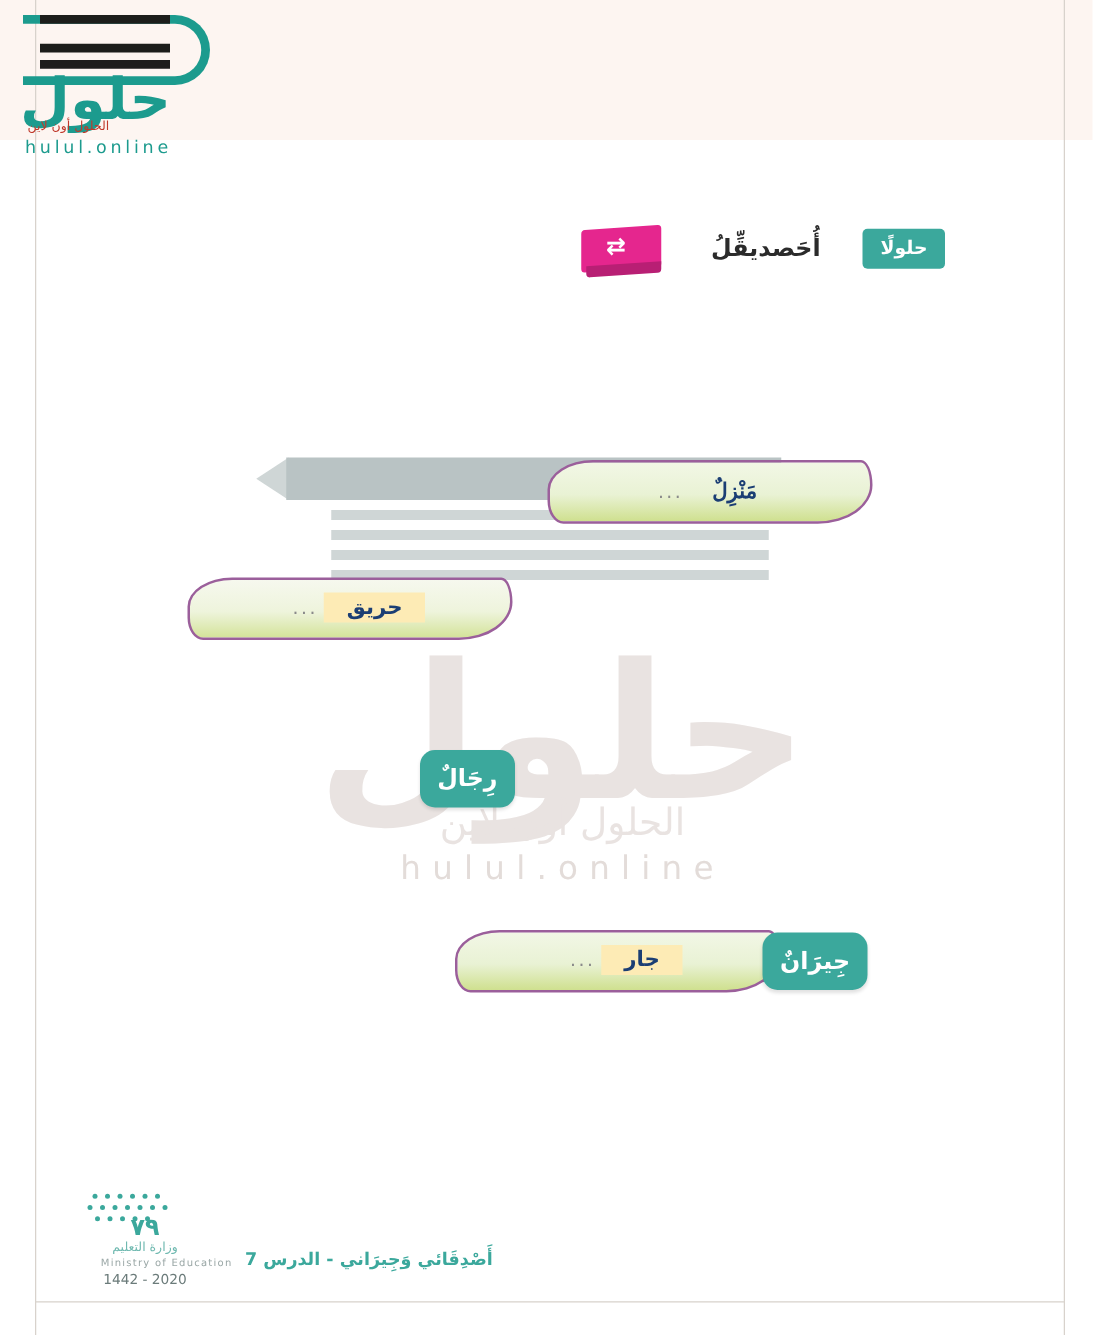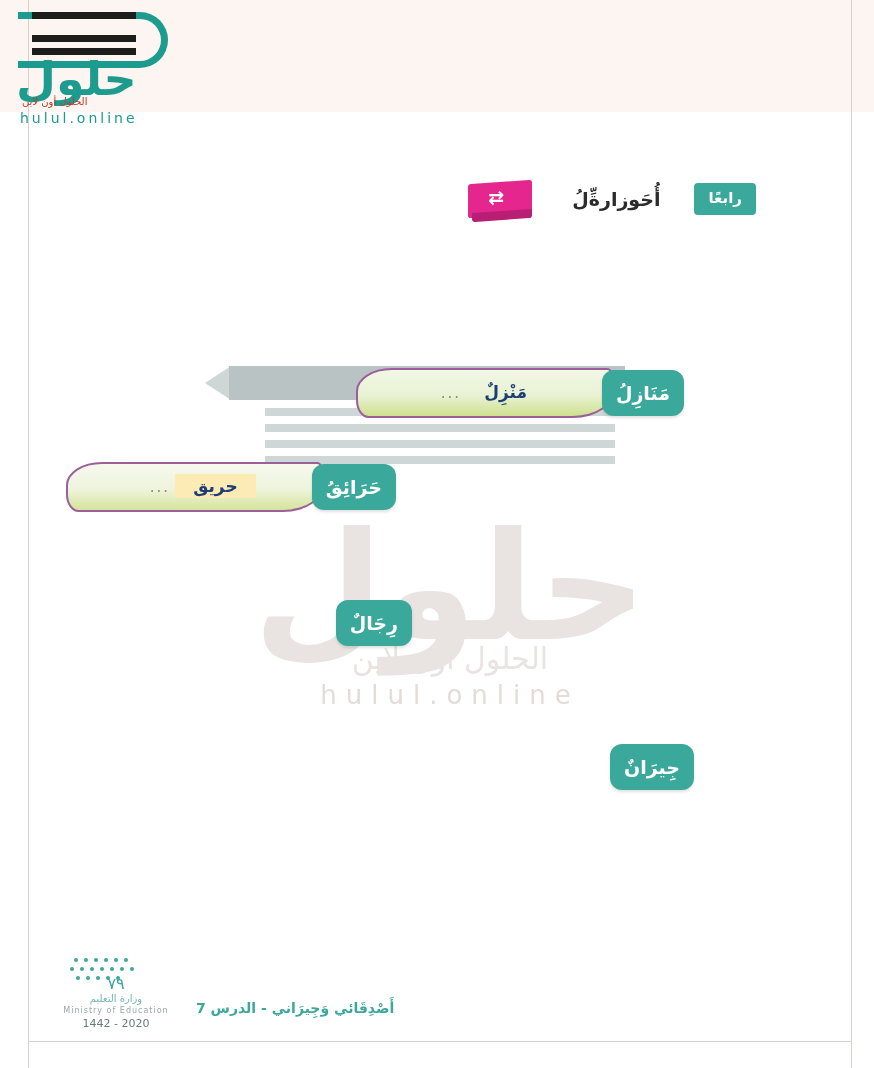--- a/index.html
+++ b/index.html
@@ -287,20 +287,21 @@
     color: #1b3e74;
     padding: 2px 18px;
     direction: rtl;
   }
   .ribbon .answer.filled {
     background: #fdebb5;
   }
   .ribbon .answer.sample {
     background: transparent;
     color: #1b3e74;
+    font-family: Liberation Serif, serif;
   }
   .ribbon .dots {
     color: #8a8a8a;
     font-size: 15px;
     letter-spacing: 2px;
   }
 
   
   #row-manazil { top: 368px; right: 190px; }
   #row-haraiq  { top: 462px; right: 478px; }
@@ -325,32 +326,33 @@
     position: relative;
     height: 34px;
   }
   .footer-dots .dot {
     position: absolute;
     width: 4px; height: 4px;
     border-radius: 50%;
     background: #3ba89c;
   }
   .footer-page {
-    font-size: 16px;
-    font-weight: normal;
+    font-size: 19px;
+    font-weight: bold;
     color: #3ba89c;
     direction: rtl;
     margin-top: -16px;
     text-align: center;
   }
   .footer-min {
     font-size: 8px;
     color: #9aa7a6;
     letter-spacing: 1px;
     margin-top: 2px;
+    text-align: right;
   }
   .footer-min-ar {
     font-size: 10px;
     color: #6fb9b0;
     direction: rtl;
   }
   .footer-years {
     font-size: 11px;
     color: #6b7b7a;
     margin-top: 2px;
@@ -386,64 +388,66 @@
     <div class="logo-url">hulul.online</div>
   </div>
 
   <div class="watermark">
     <div class="wm-main">حلول</div>
     <div class="wm-ar">الحلول أون لاين</div>
     <div class="wm-url">hulul.online</div>
   </div>
 
   <div class="act-header">
-    <div class="act-badge">رابعًا</div>
-    <div class="act-title">أُحَوزارةِّلُ</div>
+    <div class="act-badge">حلولًا</div>
+    <div class="act-title">أُحَصديقِّلُ</div>
     <div class="act-icon">
       <div class="book-body"></div>
       <div class="book-edge"></div>
       <div class="arrow">⇄</div>
     </div>
   </div>
 
 
   <div class="pencil">
     <div class="tip"></div>
     <div class="body"></div>
     <div class="line l1"></div>
     <div class="line l2"></div>
     <div class="line l3"></div>
     <div class="line l4"></div>
   </div>
 
   <div class="row" id="row-manazil">
-    <div class="plural">مَنَازِلُ</div>
     <div class="ribbon">
       <span class="answer sample">مَنْزِلٌ</span>
       <span class="dots">...</span>
     </div>
   </div>
 
   <div class="row" id="row-haraiq">
-    <div class="plural">حَرَائِقُ</div>
     <div class="ribbon">
       <span class="answer filled">حريق</span>
       <span class="dots">...</span>
     </div>
   </div>
 
   <div class="row" id="row-asdiqa">
   </div>
 
   <div class="row" id="row-rijal">
     <div class="plural">رِجَالٌ</div>
   </div>
 
   <div class="row" id="row-jiran">
     <div class="plural">جِيرَانٌ</div>
+    <div class="ribbon">
+      <span class="answer filled">جار</span>
+      <span class="dots">...</span>
+    </div>
   </div>
 
   <div class="footer-logo">
     <div class="footer-dots">
       <span class="dot" style="left:28px;top:2px"></span>
         <span class="dot" style="left:38px;top:2px"></span>
       <span class="dot" style="left:48px;top:2px"></span>
         <span class="dot" style="left:58px;top:2px"></span>
       <span class="dot" style="left:68px;top:2px"></span>
         <span class="dot" style="left:78px;top:2px"></span>

